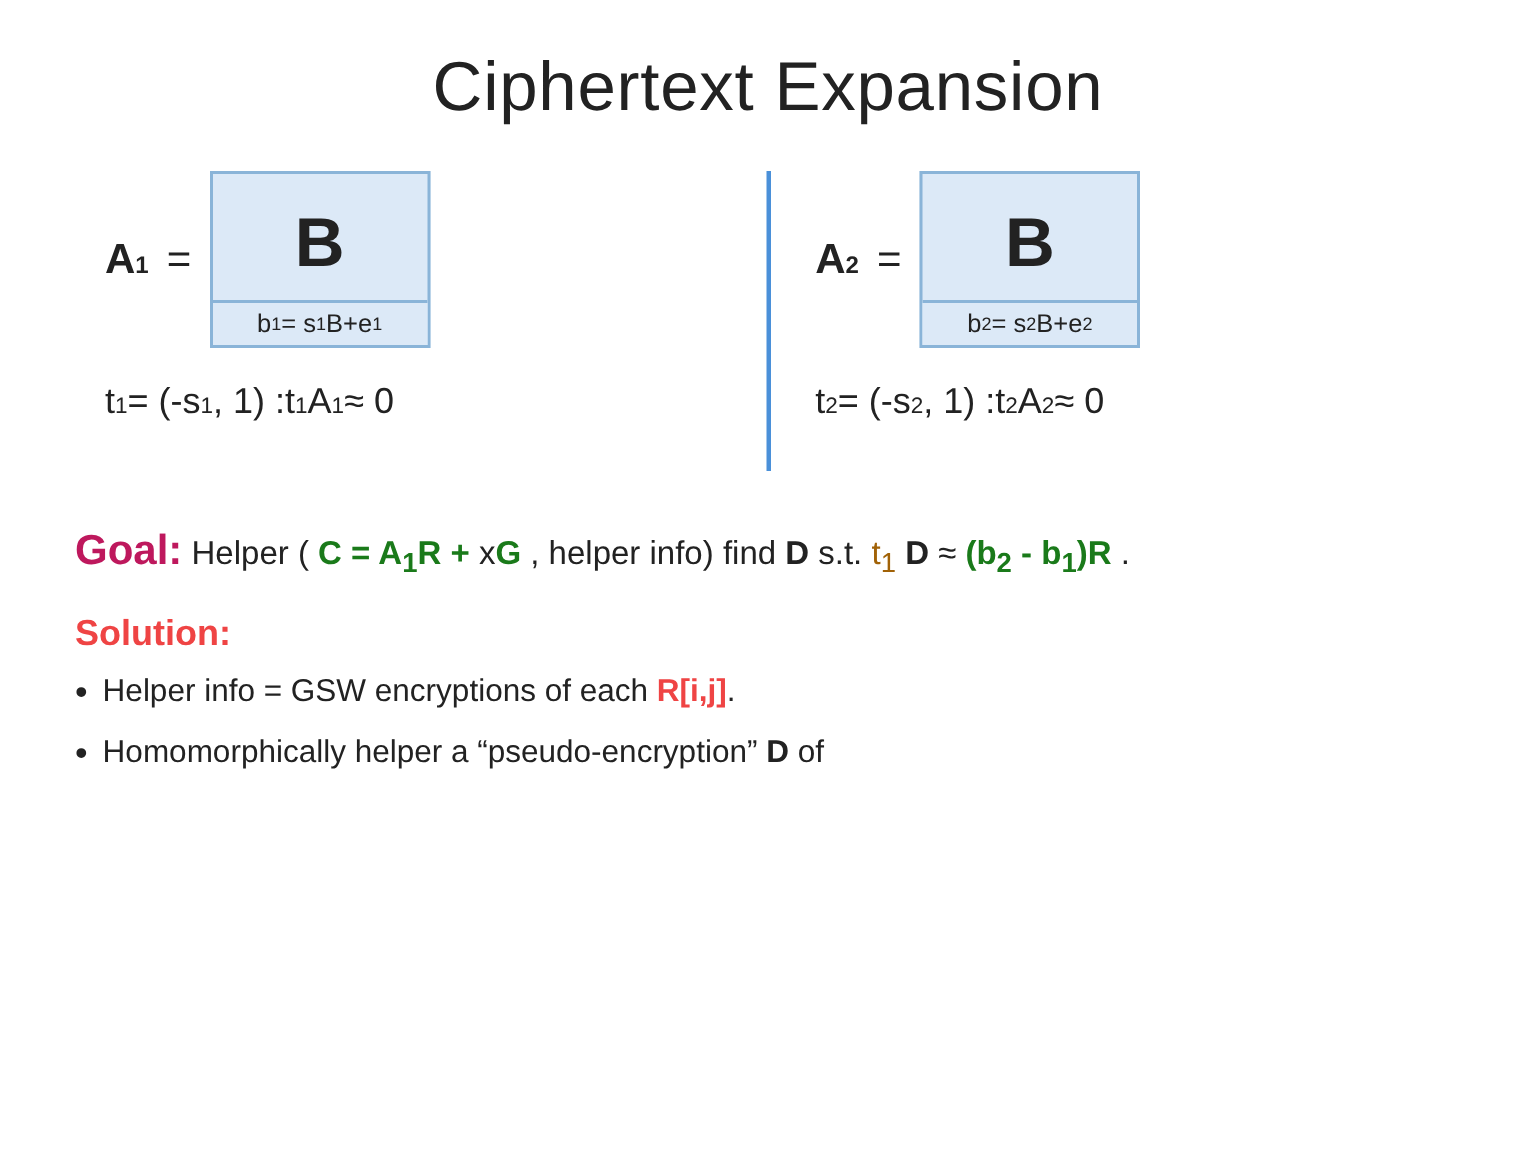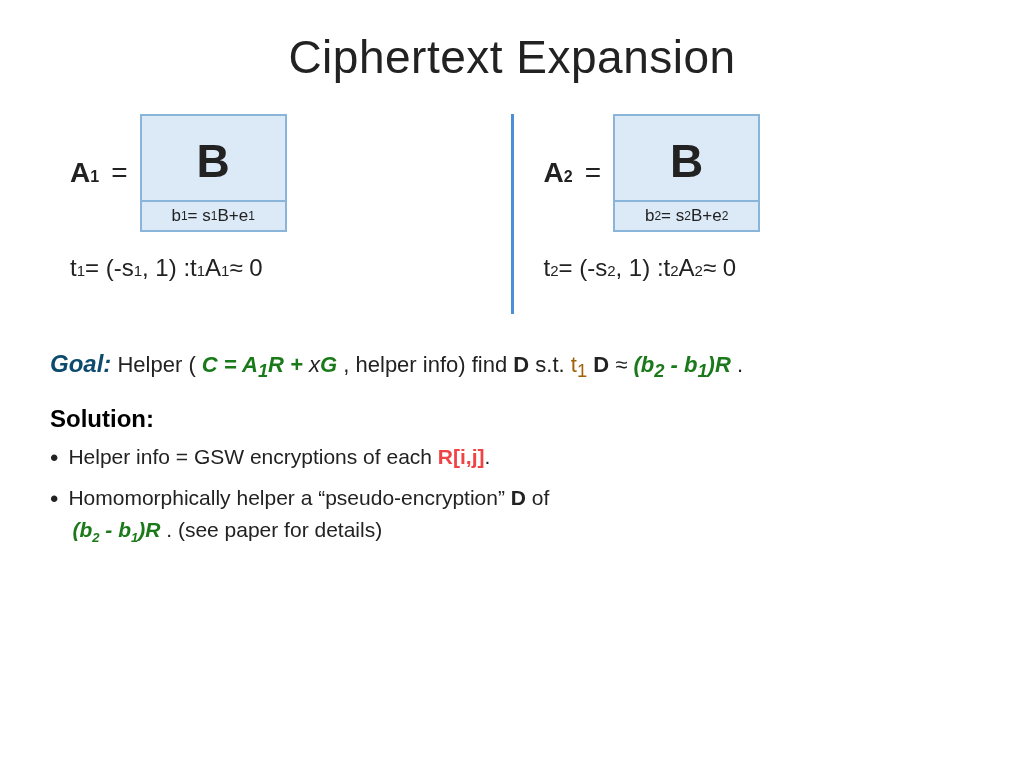--- a/index.html
+++ b/index.html
@@ -137,29 +137,27 @@
     .goal-section {
       margin-top: 22px;
       font-size: 22px;
       color: #222;
       line-height: 1.5;
       width: 100%;
     }
 
     .goal-bold {
       font-weight: 700;
-      color: #0c4a6e;
-      font-size: 24px;
-      font-style: italic;
+      color: #be185d;
+      font-size: 28px;
     }
 
     .green-bold {
       font-weight: 700;
       color: #1a7a1a;
-      font-style: italic;
     }
 
     .dark-bold {
       font-weight: 700;
       color: #222;
     }
 
     .teal-text {
       color: #a16207;
       font-weight: 400;
@@ -173,21 +171,21 @@
 
     
     .solution-section {
       margin-top: 20px;
       width: 100%;
     }
 
     .solution-label {
       font-size: 24px;
       font-weight: 700;
-      color: #000000;
+      color: #ef4444;
       margin-bottom: 8px;
     }
 
     .bullet-item {
       display: flex;
       flex-direction: row;
       align-items: flex-start;
       font-size: 21px;
       color: #222;
       margin-bottom: 8px;
@@ -317,22 +315,18 @@
       <span class="bullet-text">
         <span>Helper info =  GSW encryptions of each </span><span class="teal-bold">R[i,j]</span><span>.</span>
       </span>
     </div>
 
     <div class="bullet-item">
       <span class="bullet">•</span>
       <span class="bullet-text">
         <span>Homomorphically helper a “pseudo-encryption” </span><span class="dark-bold">D</span><span>  of</span>
         <br>
-        <span style="margin-left:4px;">
-          <span class="green-bold">(b<sub>2</sub> - b<sub>1</sub>)R</span>
-          <span>.  (see paper for details)</span>
-        </span>
       </span>
     </div>
 
   </div>
 
 </div>
 
 </body></html>

